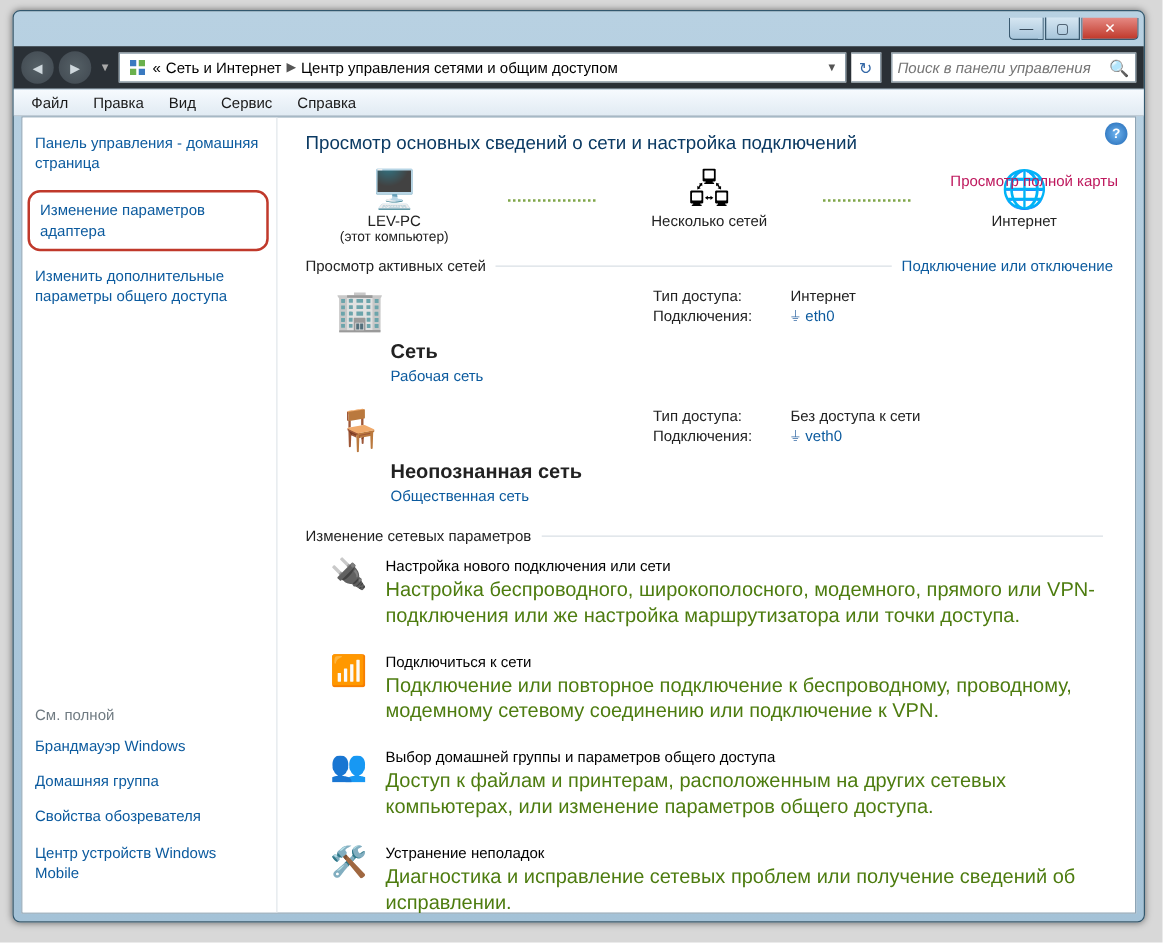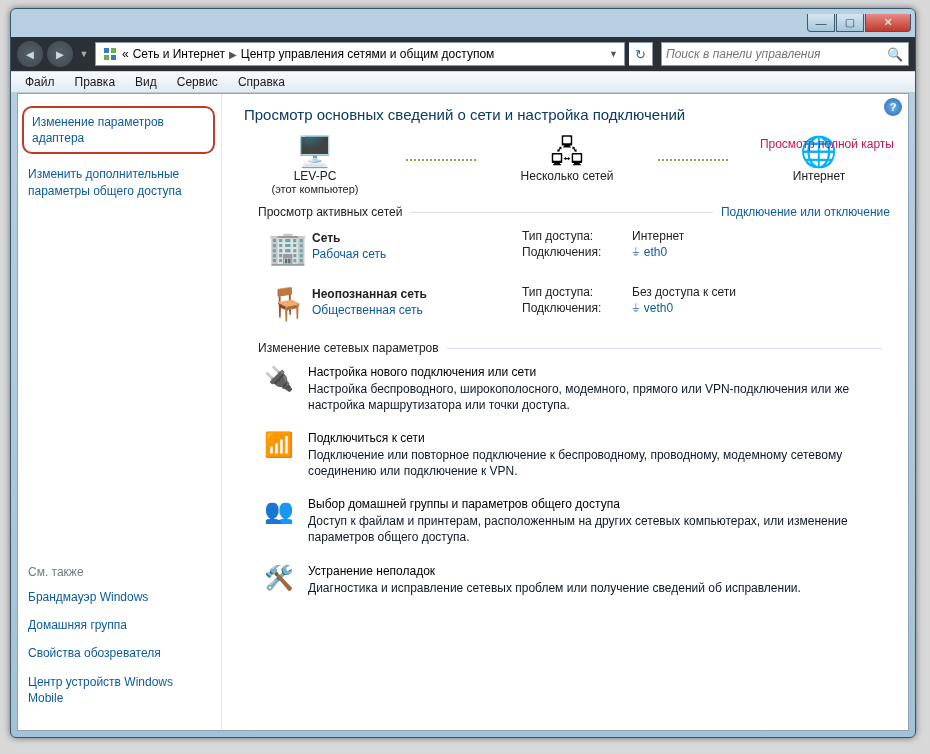--- a/index.html
+++ b/index.html
@@ -79,21 +79,21 @@
     margin:0 3px;
     display:inline-flex;align-items:center;justify-content:center;
   }
   .addr .sep { color:#555; padding:0 4px; font-size:10px; }
   .addr .drop { margin-left:auto; color:#555;font-size:9px;padding:0 4px;}
   .refresh {
     width:24px;height:24px;background:#fff;border:1px solid #8a9aa6;border-left:none;
     display:flex;align-items:center;justify-content:center;color:#3367a6;font-size:13px;
   }
   .search {
-    width: 248px;height:24px;background:#fff;border:1px solid #8a9aa6;
+    width: 196px;height:24px;background:#fff;border:1px solid #8a9aa6;
     display:flex;align-items:center;padding:0 4px;margin-left:4px;
   }
   .search input {
     border:none;outline:none;font-style:italic;color:#888;font-size:12px;flex:1;background:transparent;
     font-family:inherit;
   }
   .search .mag{color:#5a7fb0;font-size:13px;}
   .menubar {
     height: 22px;
     background: linear-gradient(#f6fafe,#e1ebf3);
@@ -159,45 +159,45 @@
     width:70px;height:0;border-top:2px dotted #7fa649;
     margin-top:22px;
   }
   .map-link {
     position:absolute; right:-4px; top:0;
     color:#be185d;font-size:12px;cursor:pointer;
   }
   .sec-head {
     display:flex;align-items:center;
     color:#222;font-size:12px;
-    margin-top:10px;margin-bottom:10px;margin-left:14px;
+    margin-top:10px;margin-bottom:10px;
   }
   .sec-head .line{flex:1;height:1px;background:#d9e0e5;margin:0 8px;}
   .sec-head .rlink{color:#0b5a9e;cursor:pointer;}
   .net-row {
     display:flex;
     margin-bottom:18px;
     padding-left:20px;
   }
   .net-row .nico{ width:48px;font-size:32px;text-align:center;color:#555;}
   .net-row .ninfo{ width:210px;padding-top:2px;}
-  .net-row .nname{font-weight:bold;color:#222;font-size:12px;}
+  .net-row .nname{font-weight:bold;color:#222;font-size:16px;margin-top:42px;}
   .net-row .ntype{color:#0b5a9e;font-size:12px;margin-top:2px;cursor:pointer;}
   .net-row .nright{flex:1;font-size:12px;}
   .net-row .kv{display:flex;margin-bottom:2px;}
   .net-row .k{width:110px;color:#222;}
   .net-row .v{color:#222;}
   .net-row .v a{color:#0b5a9e;text-decoration:none;cursor:pointer;}
   .usb{color:#3b6fa8;margin-right:4px;font-size:11px;}
   .opts { padding-left:20px; }
   .opt { display:flex; gap:14px; margin-bottom:18px;}
   .opt .oico{width:30px;font-size:24px;text-align:center;color:#4a7a3e;}
   .opt .obody{flex:1;}
   .opt .otitle{color:#000000;font-size:12px;cursor:pointer;margin-bottom:3px;}
-  .opt .odesc{color:#0f172a;font-size:12px;line-height:1.3;}
+  .opt .odesc{color:#4d7c0f;font-size:16px;line-height:1.3;}
 </style>
 </head>
 <body>
 
 <div class="window">
 
   <div class="titlebar">
     <div class="win-btns">
       <div class="win-btn min">—</div>
       <div class="win-btn">▢</div>
@@ -236,24 +236,25 @@
     <span class="mi">Правка</span>
     <span class="mi">Вид</span>
     <span class="mi">Сервис</span>
     <span class="mi">Справка</span>
   </div>
 
   <div class="client">
     <div class="help-ico">?</div>
 
     <div class="sidebar">
+      <div class="side-title">Панель управления - домашняя страница</div>
       <div class="side-link highlight">Изменение параметров адаптера</div>
       <div class="side-link">Изменить дополнительные параметры общего доступа</div>
       <div class="side-spacer"></div>
-      <div class="side-sec">См. также</div>
+      <div class="side-sec">См. полной</div>
       <div class="side-link">Брандмауэр Windows</div>
       <div class="side-link">Домашняя группа</div>
       <div class="side-link">Свойства обозревателя</div>
       <div class="side-link">Центр устройств Windows Mobile</div>
     </div>
 
     <div class="main">
       <h1 class="main-head">Просмотр основных сведений о сети и настройка подключений</h1>
 
       <div class="map-row">

